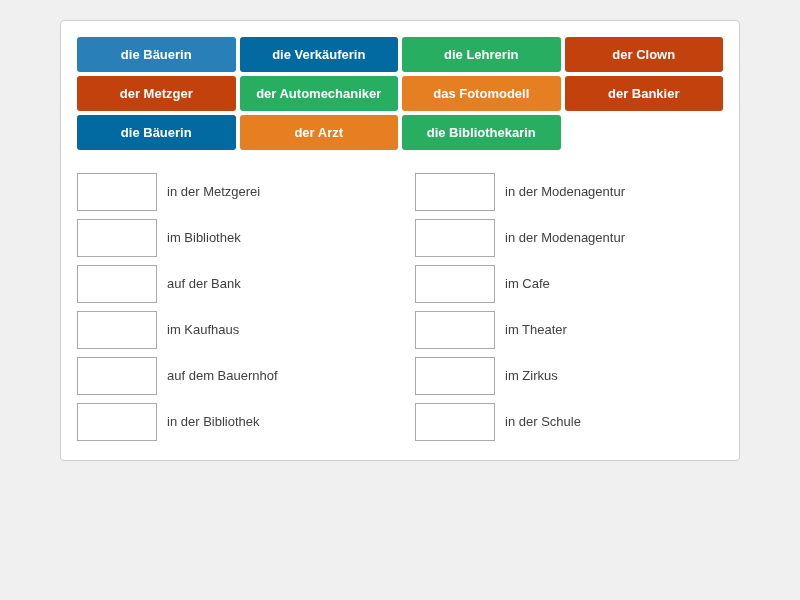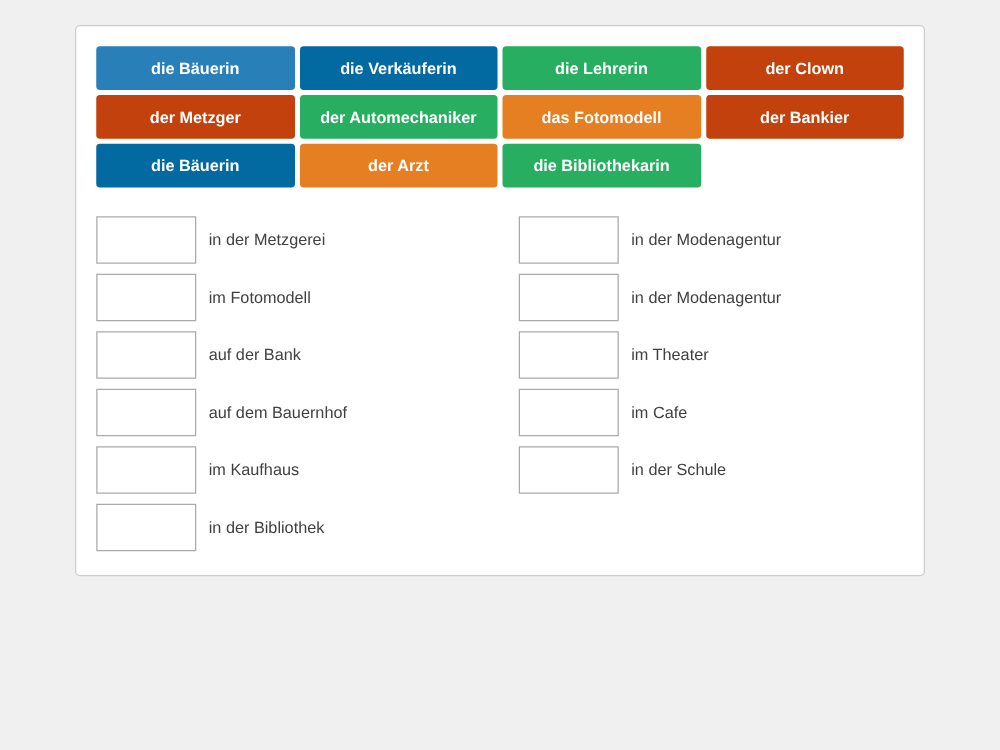--- a/index.html
+++ b/index.html
@@ -95,55 +95,59 @@
     </div>
 
   <div class="match-section">
     <div class="match-column">
     <div class="match-row">
           <div class="match-box"></div>
           <span class="match-label">in der Metzgerei</span>
         </div>
         <div class="match-row">
           <div class="match-box"></div>
-          <span class="match-label">im Fotomodell</span>
+          <span class="match-label">im Bibliothek</span>
         </div>
         <div class="match-row">
           <div class="match-box"></div>
           <span class="match-label">auf der Bank</span>
         </div>
         <div class="match-row">
           <div class="match-box"></div>
-          <span class="match-label">auf dem Bauernhof</span>
+          <span class="match-label">im Kaufhaus</span>
         </div>
         <div class="match-row">
           <div class="match-box"></div>
-          <span class="match-label">im Kaufhaus</span>
+          <span class="match-label">auf dem Bauernhof</span>
         </div>
         <div class="match-row">
           <div class="match-box"></div>
           <span class="match-label">in der Bibliothek</span>
         </div>
       </div>
     <div class="match-column">
     <div class="match-row">
           <div class="match-box"></div>
           <span class="match-label">in der Modenagentur</span>
         </div>
         <div class="match-row">
           <div class="match-box"></div>
           <span class="match-label">in der Modenagentur</span>
         </div>
         <div class="match-row">
           <div class="match-box"></div>
+          <span class="match-label">im Cafe</span>
+        </div>
+        <div class="match-row">
+          <div class="match-box"></div>
           <span class="match-label">im Theater</span>
         </div>
         <div class="match-row">
           <div class="match-box"></div>
-          <span class="match-label">im Cafe</span>
+          <span class="match-label">im Zirkus</span>
         </div>
         <div class="match-row">
           <div class="match-box"></div>
           <span class="match-label">in der Schule</span>
         </div>
       </div>
   </div>
 </div>
 
 </body></html>

